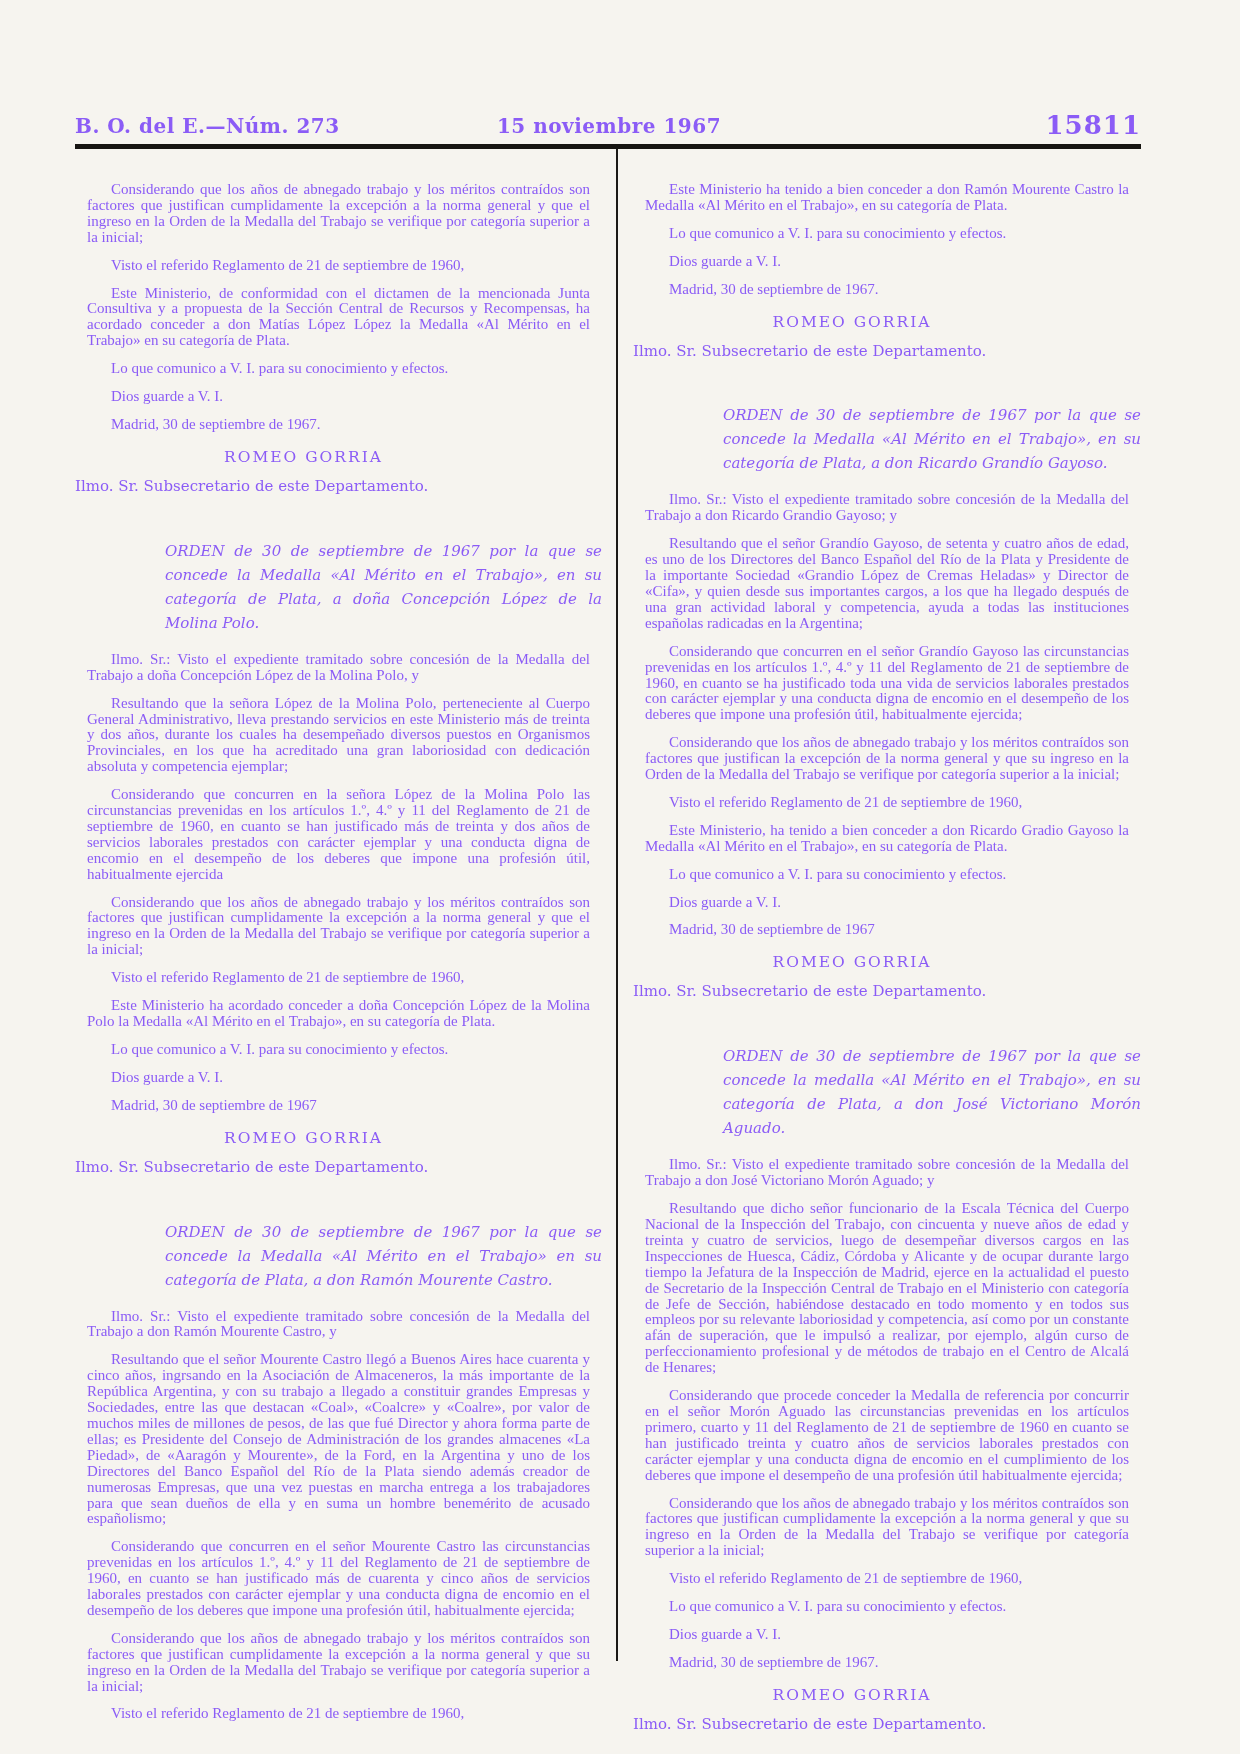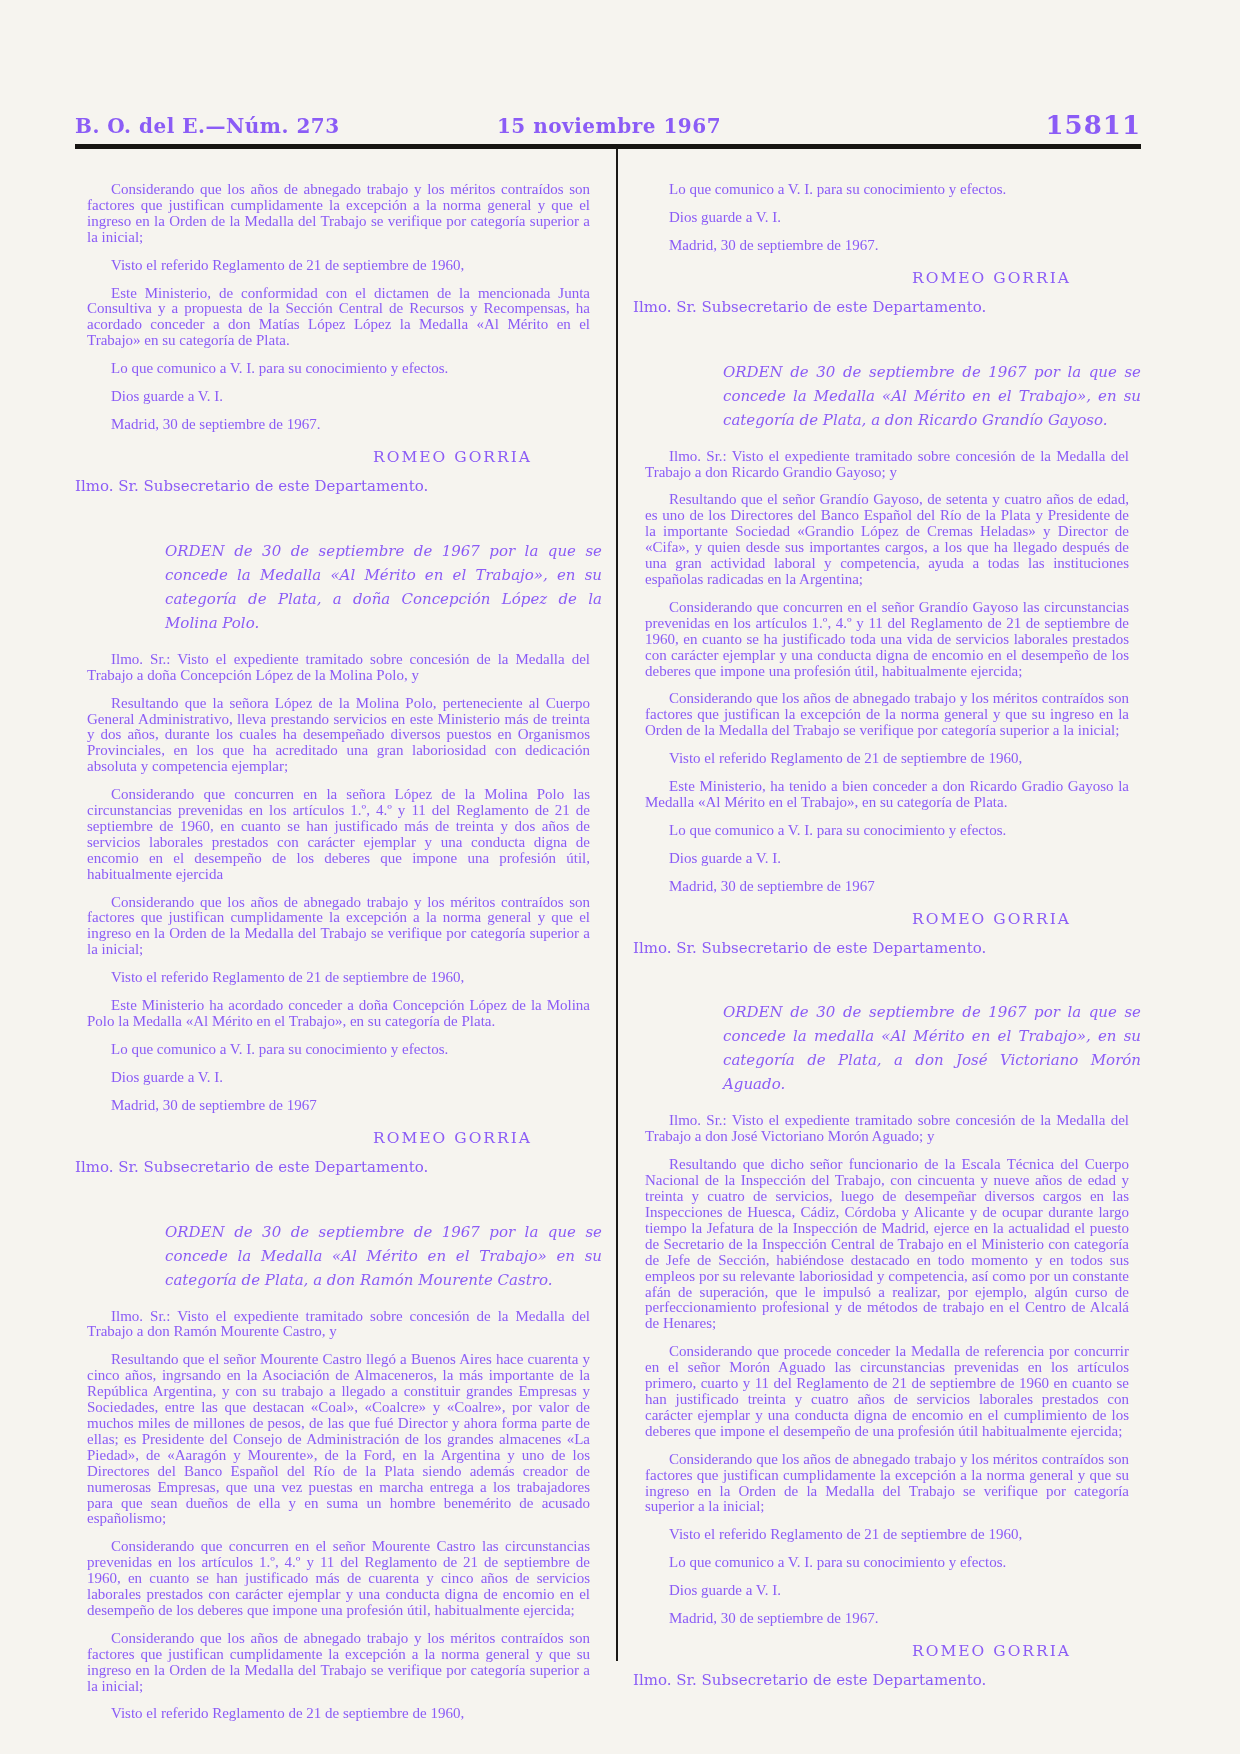--- a/index.html
+++ b/index.html
@@ -44,21 +44,21 @@
     text-align:justify;text-indent:24px;font-family:Liberation Serif, serif;
   }
   .orden-heading{
     margin:44px 0 17px 90px;
     font-size:15px;line-height:24px;
     font-style:italic;text-align:justify;
   }
   .signature{
     margin:15px 70px 13px 0;
     font-size:15.5px;letter-spacing:2px;
-    text-align:right;white-space:nowrap;
+    text-align:center;white-space:nowrap;
   }
   .addressee{
     margin:10px 0 0 0;
     font-size:15px;line-height:15.9px;
   }
 </style>
 </head>
 <body>
 
 <div class="page">
@@ -98,20 +98,21 @@
         <div class="orden-heading">ORDEN de 30 de septiembre de 1967 por la que se concede la Medalla «Al Mérito en el Trabajo» en su categoría de Plata, a don Ramón Mourente Castro.</div>
         <p class="para">Ilmo. Sr.: Visto el expediente tramitado sobre concesión de la Medalla del Trabajo a don Ramón Mourente Castro, y</p>
         <p class="para">Resultando que el señor Mourente Castro llegó a Buenos Aires hace cuarenta y cinco años, ingrsando en la Asociación de Almaceneros, la más importante de la República Argentina, y con su trabajo a llegado a constituir grandes Empresas y Sociedades, entre las que destacan «Coal», «Coalcre» y «Coalre», por valor de muchos miles de millones de pesos, de las que fué Director y ahora forma parte de ellas; es Presidente del Consejo de Administración de los grandes almacenes «La Piedad», de «Aaragón y Mourente», de la Ford, en la Argentina y uno de los Directores del Banco Español del Río de la Plata siendo además creador de numerosas Empresas, que una vez puestas en marcha entrega a los trabajadores para que sean dueños de ella y en suma un hombre benemérito de acusado españolismo;</p>
         <p class="para">Considerando que concurren en el señor Mourente Castro las circunstancias prevenidas en los artículos 1.º, 4.º y 11 del Reglamento de 21 de septiembre de 1960, en cuanto se han justificado más de cuarenta y cinco años de servicios laborales prestados con carácter ejemplar y una conducta digna de encomio en el desempeño de los deberes que impone una profesión útil, habitualmente ejercida;</p>
         <p class="para">Considerando que los años de abnegado trabajo y los méritos contraídos son factores que justifican cumplidamente la excepción a la norma general y que su ingreso en la Orden de la Medalla del Trabajo se verifique por categoría superior a la inicial;</p>
         <p class="para">Visto el referido Reglamento de 21 de septiembre de 1960,</p>
       </section>
     </div>
   <div class="col col-right">
       <section class="doc-section">
+        <p class="para">Este Ministerio ha tenido a bien conceder a don Ramón Mourente Castro la Medalla «Al Mérito en el Trabajo», en su categoría de Plata.</p>
         <p class="para">Lo que comunico a V. I. para su conocimiento y efectos.</p>
         <p class="para">Dios guarde a V. I.</p>
         <p class="para">Madrid, 30 de septiembre de 1967.</p>
         <div class="signature">ROMEO GORRIA</div>
         <div class="addressee">Ilmo. Sr. Subsecretario de este Departamento.</div>
       </section>
       <section class="doc-section">
         <div class="orden-heading">ORDEN de 30 de septiembre de 1967 por la que se concede la Medalla «Al Mérito en el Trabajo», en su categoría de Plata, a don Ricardo Grandío Gayoso.</div>
         <p class="para">Ilmo. Sr.: Visto el expediente tramitado sobre concesión de la Medalla del Trabajo a don Ricardo Grandio Gayoso; y</p>
         <p class="para">Resultando que el señor Grandío Gayoso, de setenta y cuatro años de edad, es uno de los Directores del Banco Español del Río de la Plata y Presidente de la importante Sociedad «Grandio López de Cremas Heladas» y Director de «Cifa», y quien desde sus importantes cargos, a los que ha llegado después de una gran actividad laboral y competencia, ayuda a todas las instituciones españolas radicadas en la Argentina;</p>

